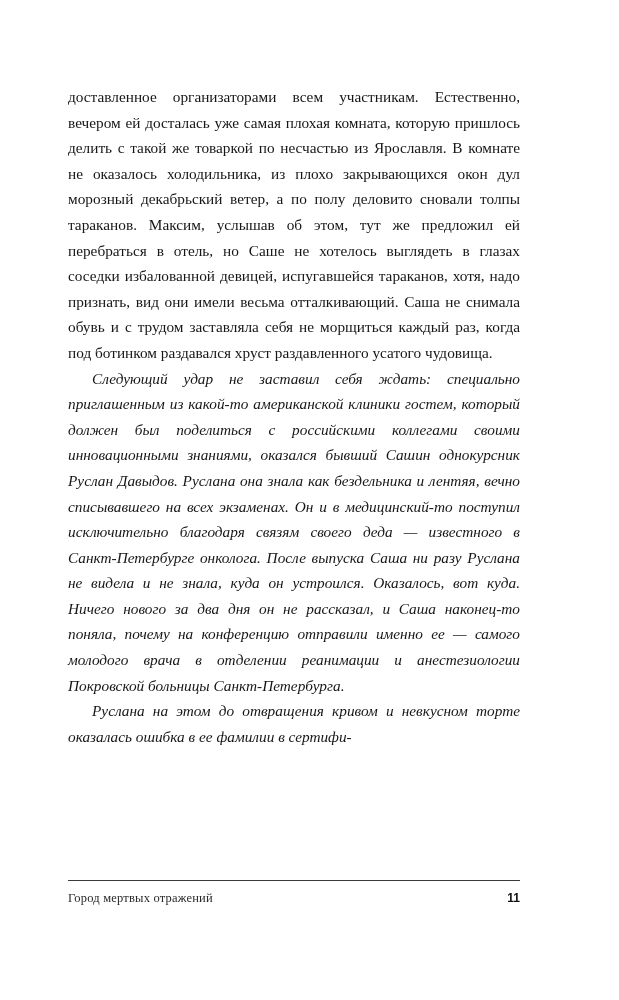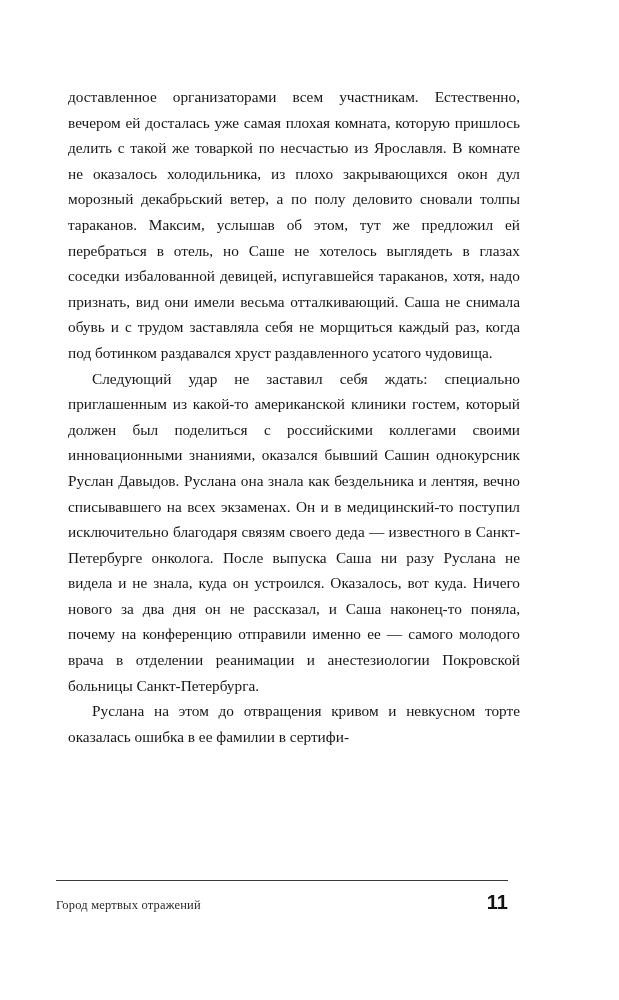--- a/index.html
+++ b/index.html
@@ -34,45 +34,46 @@
     margin: 0;
     font-size: 15.3px;
     line-height: 25.6px;
     text-align: justify;
     text-justify: inter-word;
     color: #161616;
     hyphens: manual;
   }
   .para + .para {
     text-indent: 24px;
+    font-style: italic;
   }
   .footer {
     position: absolute;
-    left: 56px;
+    left: 68px;
     top: 880px;
     width: 452px;
   }
   .footer-rule {
     width: 452px;
     height: 1px;
     background: #3a3a3a;
     margin: 0 0 10px 0;
   }
   .footer-row {
     display: flex;
     align-items: baseline;
     justify-content: space-between;
   }
   .footer-title {
     font-size: 12.5px;
     color: #2a2a2a;
     letter-spacing: 0.2px;
   }
   .page-number {
-    font-size: 20px;
+    font-size: 12px;
     font-weight: bold;
     color: #111111;
     font-family: "Liberation Sans", sans-serif;
   }
 </style>
 </head>
 <body>
 
 <div class="page">
 

